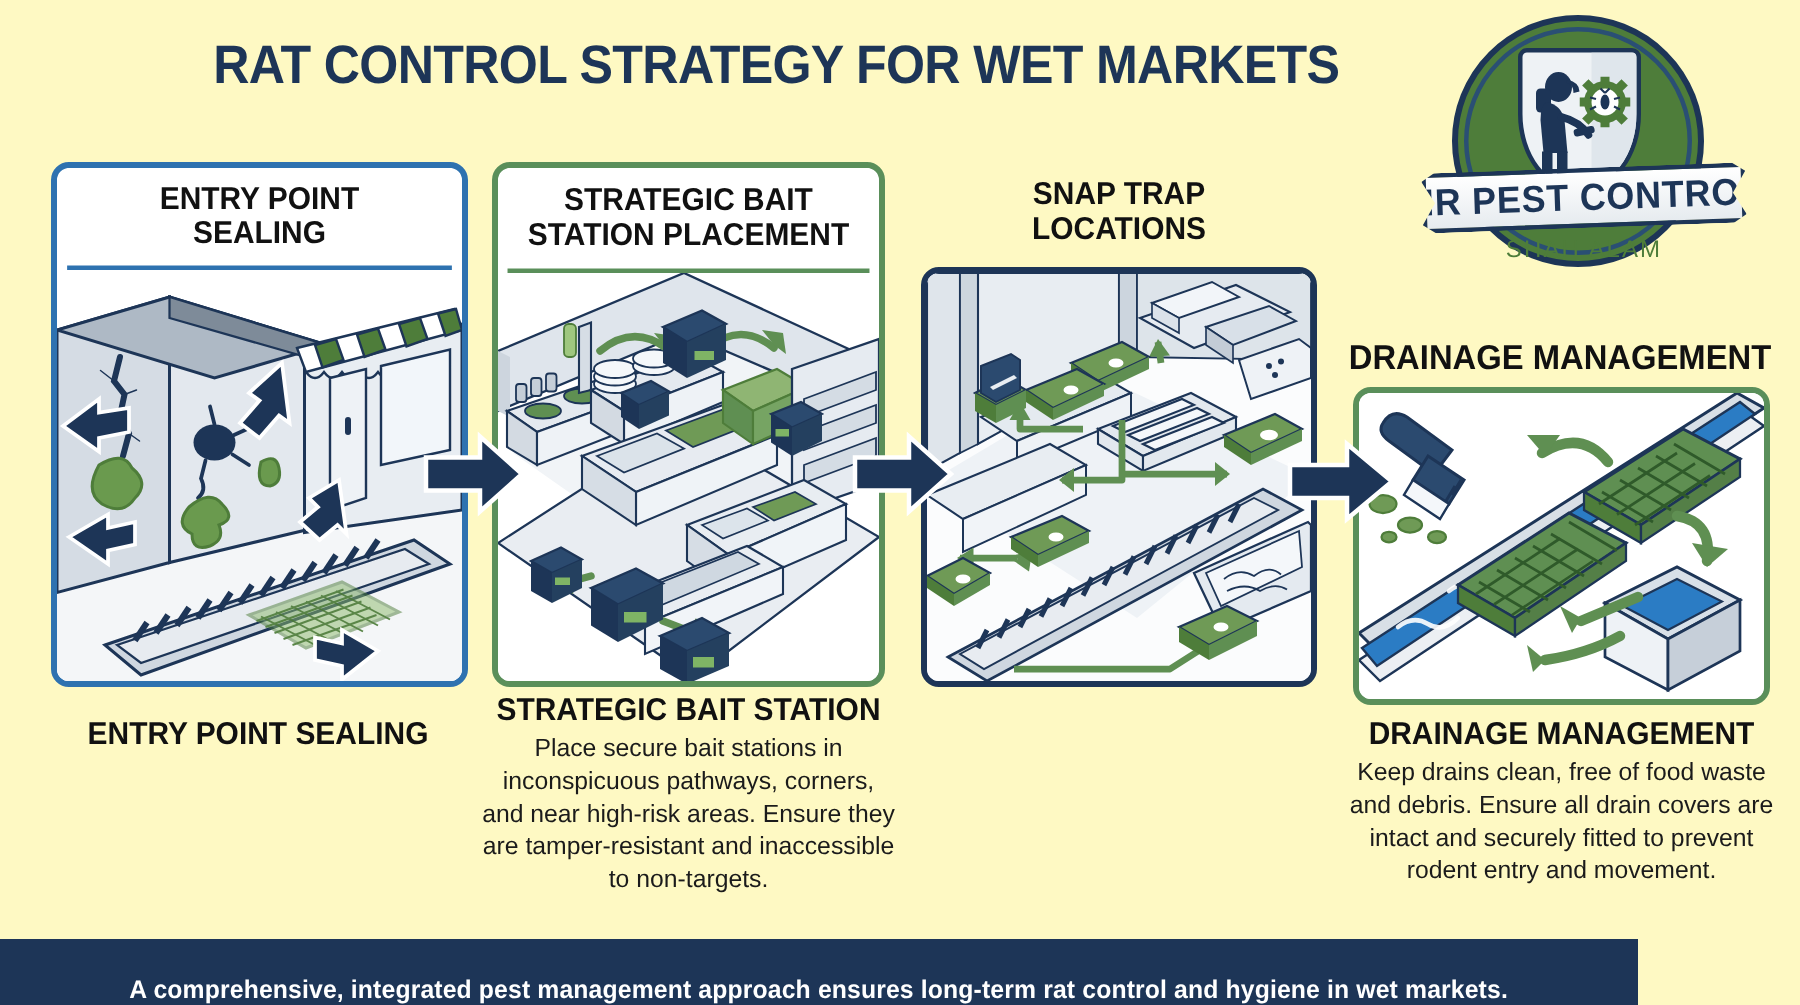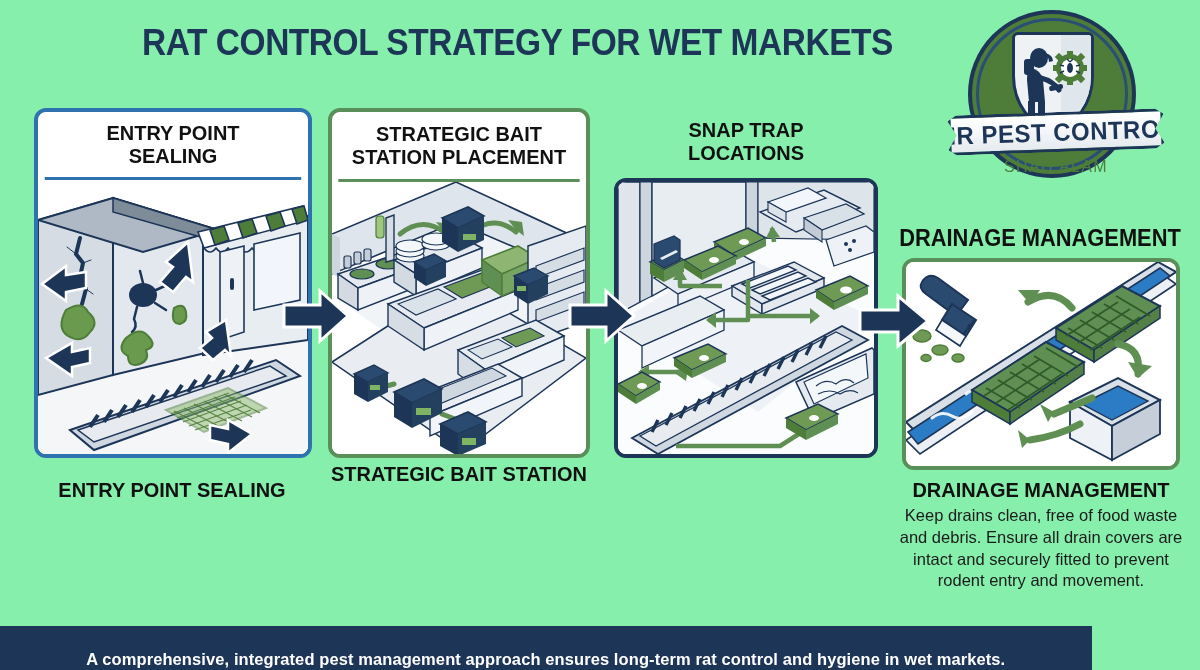--- a/index.html
+++ b/index.html
@@ -2,21 +2,21 @@
 <html><head>
 <meta charset="utf-8">
 <style>
   html,body{margin:0;padding:0;}
   body{
     width:1200px;height:670px;overflow:hidden;
     background:#ffffff;
     font-family:"Liberation Sans", sans-serif;
     position:relative;
   }
-  #root{position:relative;width:1200px;height:670px;background:#86efac;}
+  #root{position:relative;width:1200px;height:670px;background:#fef9c3;}
 
   
   .title{
     position:absolute;left:0;top:22px;width:1035px;
     text-align:center;
     font-family:"Liberation Sans", sans-serif;
     font-weight:bold;
     font-size:36px;
     letter-spacing:-0.5px;
     color:#1d3557;
@@ -392,20 +392,21 @@
         <div>
           <span>STRATEGIC BAIT</span><br>
           <span>STATION PLACEMENT</span>
         </div>
       </div>
     </div>
   </div>
 
   <div class="cap" style="left:320px;top:462px;width:278px;">
     <div class="cap-title">STRATEGIC BAIT STATION</div>
+    <div class="cap-body">Place secure bait stations in inconspicuous pathways, corners, and near high-risk areas. Ensure they are tamper-resistant and inaccessible to non-targets.</div>
   </div>
 
   <div class="outer-head" style="left:610px;top:118px;width:272px;">
     <span>SNAP TRAP</span><br>
     <span>LOCATIONS</span>
   </div>
 
   <div class="panel" style="left:614px;top:178px;width:264px;height:280px;">
     <div class="pbox navy">
       <div class="art" style="left:0;top:0;width:256px;height:272px;">

